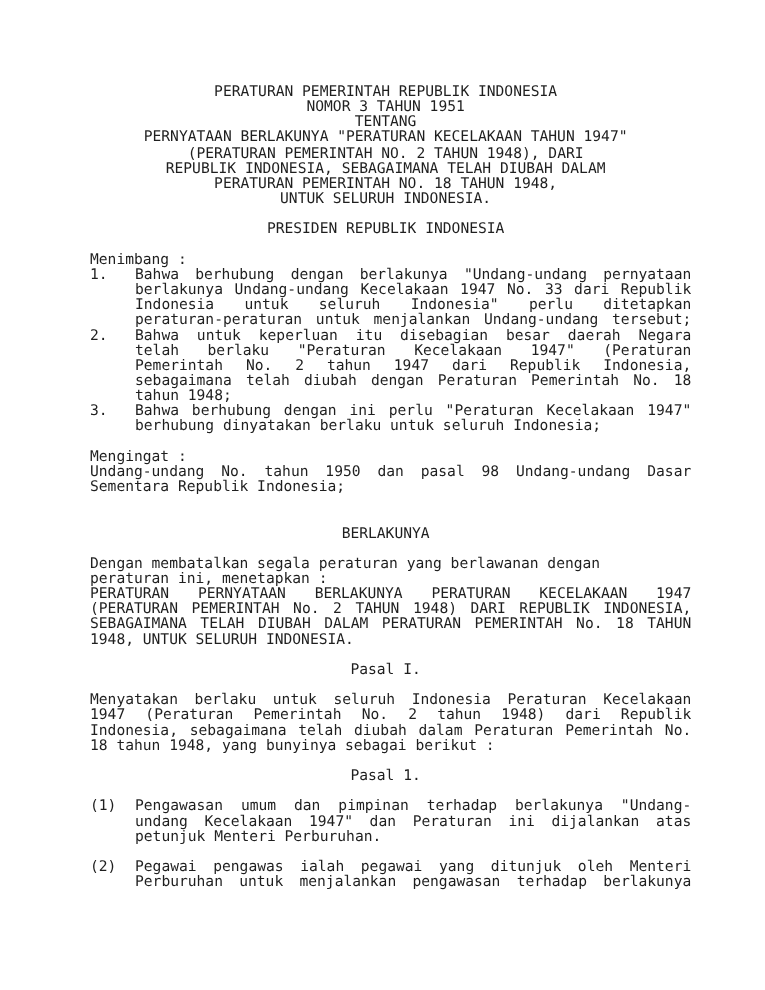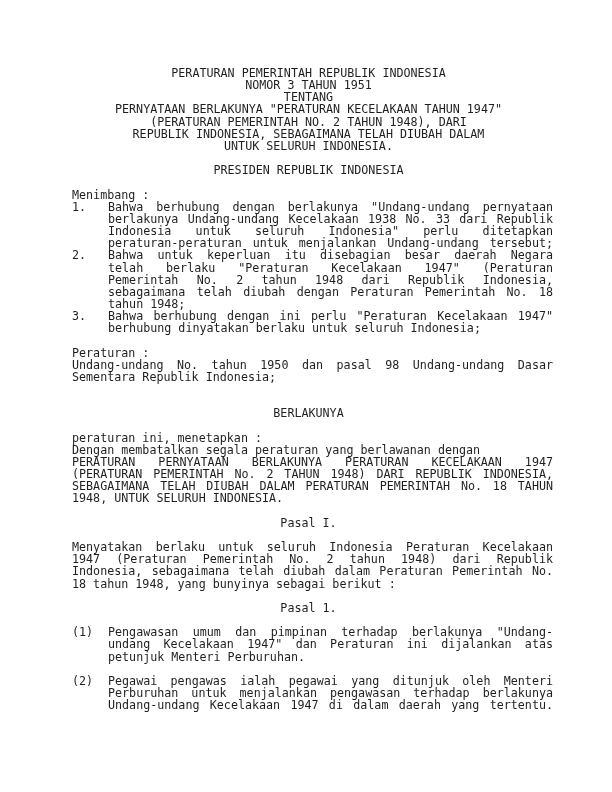--- a/index.html
+++ b/index.html
@@ -58,61 +58,62 @@
 <body>
 
 <div class="page" style="background: rgb(255, 255, 255); color: rgb(31, 31, 31);">
   <div class="textcol">
       <div class="line center">PERATURAN PEMERINTAH REPUBLIK INDONESIA</div>
       <div class="line center">NOMOR 3 TAHUN 1951</div>
       <div class="line center">TENTANG</div>
       <div class="line center">PERNYATAAN BERLAKUNYA "PERATURAN KECELAKAAN TAHUN 1947"</div>
       <div class="line center">(PERATURAN PEMERINTAH NO. 2 TAHUN 1948), DARI</div>
       <div class="line center">REPUBLIK INDONESIA, SEBAGAIMANA TELAH DIUBAH DALAM</div>
+      <div class="line center">PERATURAN PEMERINTAH NO. 18 TAHUN 1948,</div>
       <div class="line center">UNTUK SELURUH INDONESIA.</div>
       <div class="line">&nbsp;</div>
       <div class="line center">PRESIDEN REPUBLIK INDONESIA</div>
       <div class="line">&nbsp;</div>
       <div class="line">Menimbang :</div>
       <div class="item">
         <span class="marker">1.</span>
         <div class="lines">
           <div class="line j">Bahwa berhubung dengan berlakunya "Undang-undang pernyataan</div>
-          <div class="line j">berlakunya Undang-undang Kecelakaan 1938 No. 33 dari Republik</div>
+          <div class="line j">berlakunya Undang-undang Kecelakaan 1947 No. 33 dari Republik</div>
           <div class="line j">Indonesia untuk seluruh Indonesia" perlu ditetapkan</div>
           <div class="line j">peraturan-peraturan untuk menjalankan Undang-undang tersebut;</div>
         </div>
       </div>
       <div class="item">
         <span class="marker">2.</span>
         <div class="lines">
           <div class="line j">Bahwa untuk keperluan itu disebagian besar daerah Negara</div>
           <div class="line j">telah berlaku "Peraturan Kecelakaan 1947" (Peraturan</div>
-          <div class="line j">Pemerintah No. 2 tahun 1948 dari Republik Indonesia,</div>
+          <div class="line j">Pemerintah No. 2 tahun 1947 dari Republik Indonesia,</div>
           <div class="line j">sebagaimana telah diubah dengan Peraturan Pemerintah No. 18</div>
           <div class="line">tahun 1948;</div>
         </div>
       </div>
       <div class="item">
         <span class="marker">3.</span>
         <div class="lines">
           <div class="line j">Bahwa berhubung dengan ini perlu "Peraturan Kecelakaan 1947"</div>
           <div class="line">berhubung dinyatakan berlaku untuk seluruh Indonesia;</div>
         </div>
       </div>
       <div class="line">&nbsp;</div>
-      <div class="line">Peraturan :</div>
+      <div class="line">Mengingat :</div>
       <div class="line j">Undang-undang No. tahun 1950 dan pasal 98 Undang-undang Dasar</div>
       <div class="line">Sementara Republik Indonesia;</div>
       <div class="line">&nbsp;</div>
       <div class="line">&nbsp;</div>
       <div class="line center">BERLAKUNYA</div>
       <div class="line">&nbsp;</div>
+      <div class="line">Dengan membatalkan segala peraturan yang berlawanan dengan</div>
       <div class="line">peraturan ini, menetapkan :</div>
-      <div class="line">Dengan membatalkan segala peraturan yang berlawanan dengan</div>
       <div class="line j">PERATURAN PERNYATAAN BERLAKUNYA PERATURAN KECELAKAAN 1947</div>
       <div class="line j">(PERATURAN PEMERINTAH No. 2 TAHUN 1948) DARI REPUBLIK INDONESIA,</div>
       <div class="line j">SEBAGAIMANA TELAH DIUBAH DALAM PERATURAN PEMERINTAH No. 18 TAHUN</div>
       <div class="line">1948, UNTUK SELURUH INDONESIA.</div>
       <div class="line">&nbsp;</div>
       <div class="line center">Pasal I.</div>
       <div class="line">&nbsp;</div>
       <div class="line j">Menyatakan berlaku untuk seluruh Indonesia Peraturan Kecelakaan</div>
       <div class="line j">1947 (Peraturan Pemerintah No. 2 tahun 1948) dari Republik</div>
       <div class="line j">Indonesia, sebagaimana telah diubah dalam Peraturan Pemerintah No.</div>
@@ -127,17 +128,16 @@
           <div class="line j">undang Kecelakaan 1947" dan Peraturan ini dijalankan atas</div>
           <div class="line">petunjuk Menteri Perburuhan.</div>
         </div>
       </div>
       <div class="line">&nbsp;</div>
       <div class="item">
         <span class="marker">(2)</span>
         <div class="lines">
           <div class="line j">Pegawai pengawas ialah pegawai yang ditunjuk oleh Menteri</div>
           <div class="line j">Perburuhan untuk menjalankan pengawasan terhadap berlakunya</div>
-          <div class="line j">Undang-undang Kecelakaan 1947 di dalam daerah yang tertentu.</div>
         </div>
       </div>
     </div>
 </div>
 
 </body></html>

